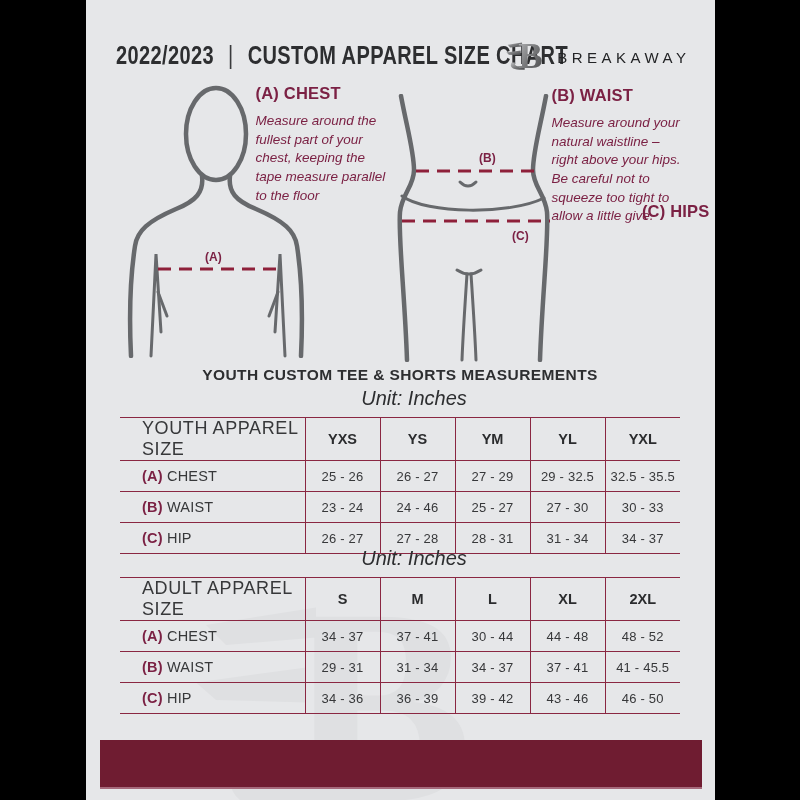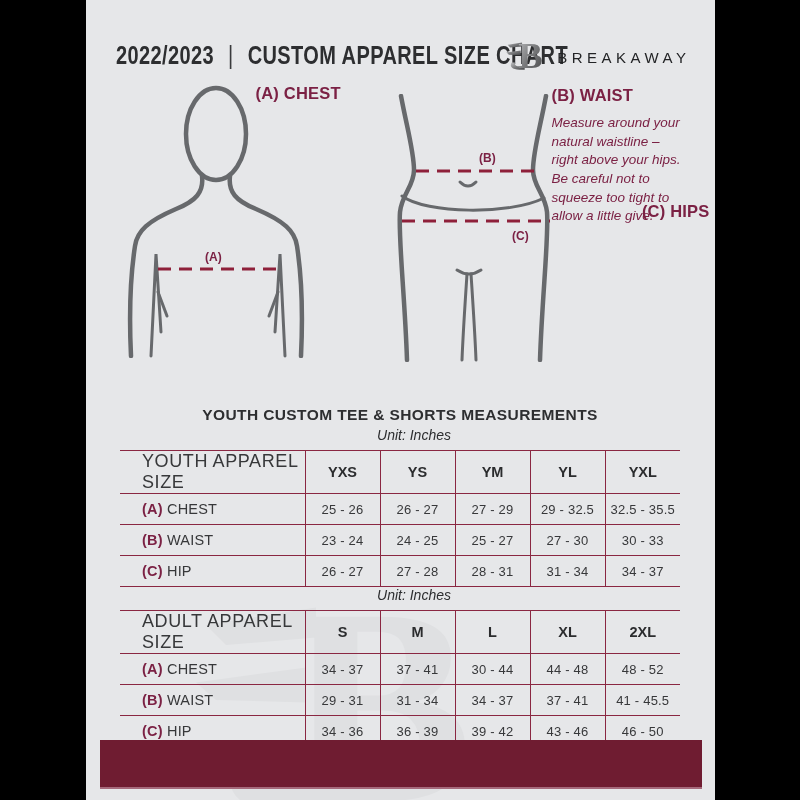--- a/index.html
+++ b/index.html
@@ -36,25 +36,25 @@
   .fig .dash{stroke:var(--dash);stroke-width:3.2;stroke-dasharray:13 8;fill:none;}
   .fig-label{font-family:"Liberation Sans",sans-serif;font-weight:700;font-size:12px;fill:var(--maroon-text);}
   .measure{position:absolute;}
   .measure h3{font-size:16.5px;font-weight:700;color:var(--maroon-text);letter-spacing:.2px;margin-bottom:9px;}
   .measure p{font-style:italic;font-size:13.5px;line-height:1.38;color:var(--maroon-text);white-space:pre-line;}
   .measure-chest{left:170px;top:10px;width:160px;}
   .measure-waist{left:466px;top:12px;width:158px;}
   .measure-hips{left:466px;top:128px;width:158px;text-align:right;}
 
   
-  .table-block{position:absolute;left:0;width:100%;text-align:center;z-index:1;margin-top:40px;}
+  .table-block{position:absolute;left:0;width:100%;text-align:center;z-index:1;}
   .tb-youth{top:366px;}
   .tb-adult{top:544px;}
   .tb-title{font-size:15.5px;font-weight:700;color:#2d2e30;letter-spacing:.4px;}
-  .tb-unit{font-size:14px;font-style:italic;color:#2d2e30;margin-top:3px;padding-left:28px;}
+  .tb-unit{font-size:20px;font-style:italic;color:#2d2e30;margin-top:3px;padding-left:28px;}
   table.size-table{border-collapse:collapse;table-layout:fixed;width:560px;margin:7px auto 0;background:transparent;}
   .size-table thead tr{border-top:1.5px solid var(--line);border-bottom:1.5px solid var(--line);height:39px;}
   .size-table tbody tr{border-bottom:1.5px solid var(--line);height:31px;}
   .size-table th + th, .size-table td + td{border-left:1.5px solid var(--line);}
   .size-table th{font-weight:700;font-size:14.5px;color:#2b2c2e;}
   .size-table th.label-col{font-weight:400;font-size:18px;letter-spacing:.6px;text-align:left;padding-left:22px;color:var(--dark);}
   .size-table td{font-size:13px;color:var(--dark);text-align:center;letter-spacing:.2px;}
   .size-table td.label-col{text-align:left;padding-left:22px;font-size:14.5px;}
   .marker{color:var(--maroon-text);font-weight:700;}
 
@@ -113,20 +113,25 @@
         <path class="thin" d="M29 276 L34 174 L39 252"></path>
         <path class="thin" d="M36 212 L45 236"></path>
         <path class="thin" d="M163 276 L158 174 L153 252"></path>
         <path class="thin" d="M156 212 L147 236"></path>
         <line class="dash" x1="36" y1="189" x2="157" y2="189"></line>
         <text class="fig-label" x="83" y="181">(A)</text>
       </svg>
 
       <div class="measure measure-chest">
         <h3>(A) CHEST</h3>
+        <p>Measure around the
+fullest part of your
+chest, keeping the
+tape measure parallel
+to the floor</p>
       </div>
 
       <svg class="fig fig-waist" width="175" height="268" viewBox="0 0 175 268">
         <path class="outline" d="M15 2 C21 34 28 58 28 76 C28 92 16 100 14 118 C12 142 19 204 21 266"></path>
         <path class="outline" d="M160 2 C154 34 147 58 147 76 C147 92 159 100 161 118 C163 142 156 204 154 266"></path>
         <line class="dash" x1="30" y1="77" x2="153" y2="77"></line>
         <text class="fig-label" x="93" y="68">(B)</text>
         <path class="thin" d="M74 88 Q82 96 90 88"></path>
         <path class="thin" d="M16 102 C40 120 124 121 158 104"></path>
         <line class="dash" x1="16" y1="127" x2="164" y2="127"></line>
@@ -178,21 +183,21 @@
             <td class="label-col"><span class="marker">(A)</span> <span>CHEST</span></td>
             <td>25 - 26</td>
             <td>26 - 27</td>
             <td>27 - 29</td>
             <td>29 - 32.5</td>
             <td>32.5 - 35.5</td>
           </tr>
           <tr>
             <td class="label-col"><span class="marker">(B)</span> <span>WAIST</span></td>
             <td>23 - 24</td>
-            <td>24 - 25</td>
+            <td>24 - 46</td>
             <td>25 - 27</td>
             <td>27 - 30</td>
             <td>30 - 33</td>
           </tr>
           <tr>
             <td class="label-col"><span class="marker">(C)</span> <span>HIP</span></td>
             <td>26 - 27</td>
             <td>27 - 28</td>
             <td>28 - 31</td>
             <td>31 - 34</td>

